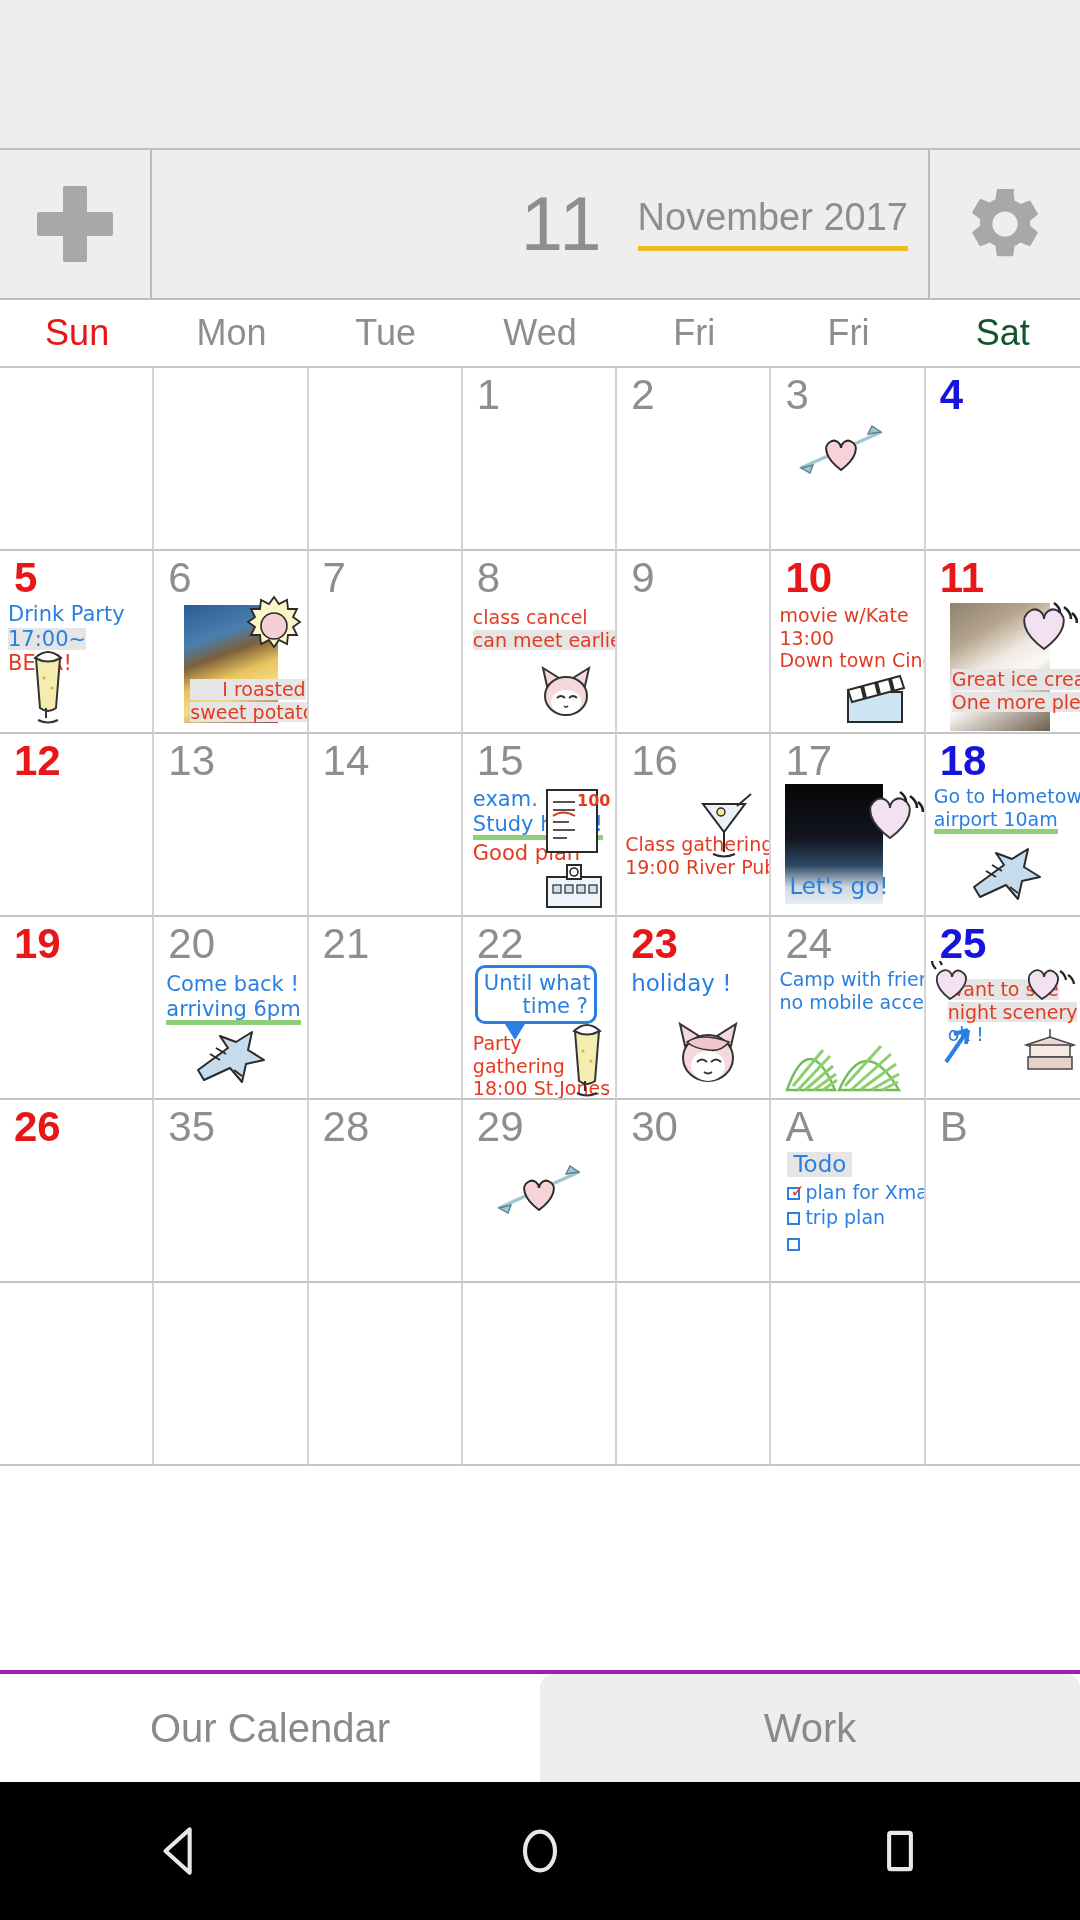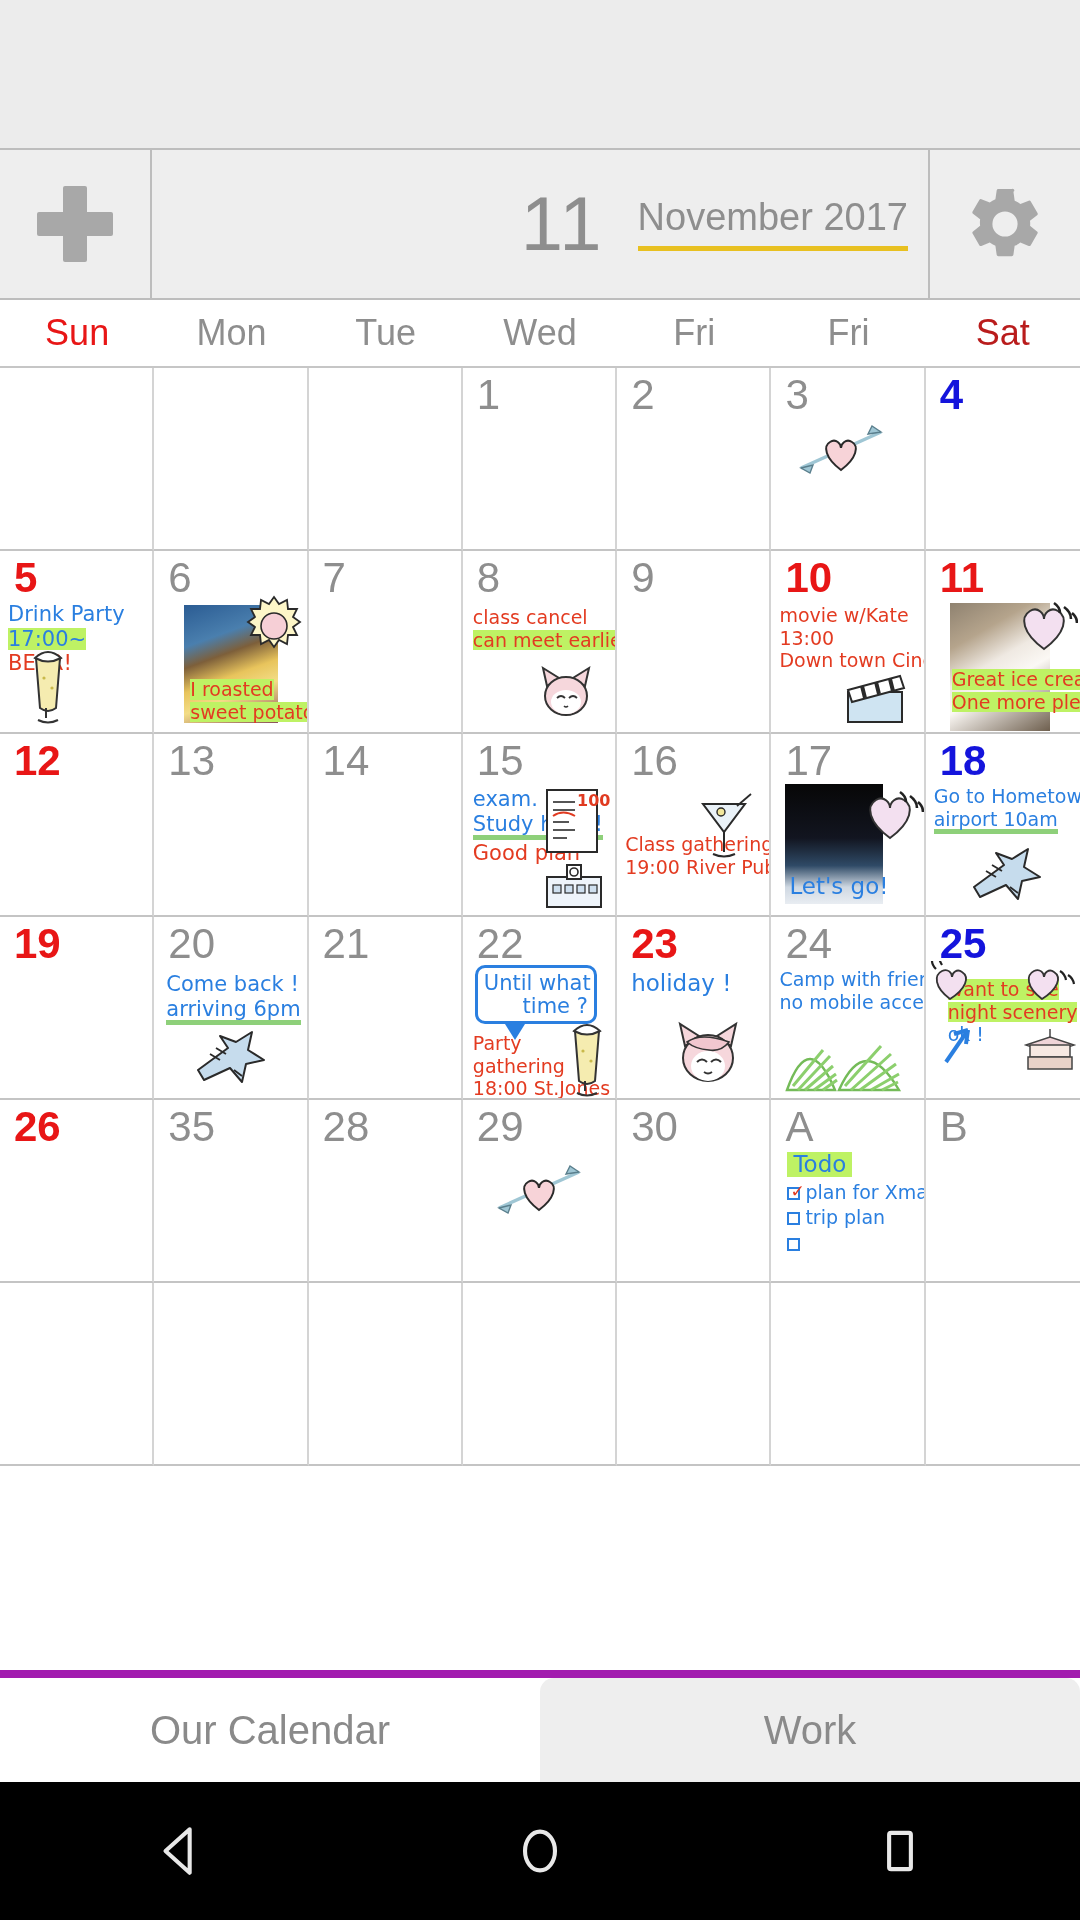--- a/index.html
+++ b/index.html
@@ -59,21 +59,21 @@
     position: absolute; left: 0; top: 300px; width: 1080px; height: 68px;
     display: grid; grid-template-columns: repeat(7, 1fr);
     background: #ffffff;
     border-bottom: 2px solid #c6c6c6;
   }
   .weekday {
     display: flex; align-items: center; justify-content: center;
     font-size: 36px; color: #8e8e8e;
   }
   .weekday.sun { color: #e81616; }
-  .weekday.sat { color: #b91c1c; }
+  .weekday.sat { color: #14532d; }
 
   
   .grid {
     position: absolute; left: 0; top: 368px; width: 1080px; height: 1;
     display: grid;
     grid-template-columns: repeat(7, 1fr);
     grid-auto-rows: 183px;
   }
   .cell {
     position: relative;
@@ -87,35 +87,35 @@
     position: absolute; left: 14px; top: 4px;
     font-size: 42px; color: #8e8e8e; line-height: 1.1;
   }
   .daynum.sun { color: #e81616; font-weight: bold; }
   .daynum.sat { color: #1414dc; font-weight: bold; }
 
   
   .hw { font-family: "DejaVu Sans", sans-serif; line-height: 1.08; white-space: nowrap; }
   .hw-blue  { color: #2a7fe0; }
   .hw-red   { color: #e33b21; }
-  .hl-yellow { background: #bef264; }
+  .hl-yellow { background: #e5e5e5; }
   .ul-green { border-bottom: 5px solid #8ed07a; }
 
   .tiny { font-size: 19px; }
   .sm   { font-size: 21px; }
   .md   { font-size: 23px; }
 
   
   .photo { position: absolute; background-size: cover; }
 
   
   .tabs {
     position: absolute; left: 0; top: 1670px; width: 1080px; height: 112px;
     display: flex;
-    border-top: 8px solid #a21caf;
+    border-top: 4px solid #a21caf;
   }
   .tab {
     flex: 1; display: flex; align-items: center; justify-content: center;
     font-size: 40px; color: #8a8a8a;
     border-top-left-radius: 14px; border-top-right-radius: 14px;
   }
   .tab.active { background: #ffffff; }
   .tab.inactive { background: #eeeeee; }
 
   
@@ -192,21 +192,21 @@
      <path d="M13 18 q13 -12 26 0 q-13 7 -26 0 z" fill="#fff" stroke="#333" stroke-width="2"></path>
      <path d="M24 68 l0 10 M16 80 q10 5 20 0" stroke="#333" stroke-width="2" fill="none"></path>
      <circle cx="22" cy="38" r="1.6" fill="#c9b94a"></circle>
             <circle cx="30" cy="48" r="1.6" fill="#c9b94a"></circle>
    </svg></div>
       </div>
       <div class="cell">
         <div class="daynum">6</div>
         <div class="photo" style="left:30px;top:54px;width:94px;height:118px;background:linear-gradient(160deg,#2b5c93 0%,#4a7fae 28%,#7d5f3a 42%,#e8c45c 58%,#f3dd86 72%,#8a4f5a 100%);"></div>
         <div style="position:absolute;left:36px;top:128px;width:116px;">
-          <div><div class="hw tiny hw-red hl-yellow" style="display: inline-block; margin-bottom: 2px;">I roasted</div></div>
+          <div><div class="hw tiny hw-red hl-yellow" style="display: inline-block; margin-bottom: 2px; padding-left: 32px;">I roasted</div></div>
           <div><div class="hw tiny hw-red hl-yellow" style="display: inline-block; margin-bottom: 2px;">sweet potatoes!</div></div>
         </div>
         <div style="position:absolute;right:2px;top:44px;"><svg width="62" height="62" viewBox="0 0 62 62">
      <path d="M31 2 l5 7 l8 -4 l1 9 l9 0 l-4 8 l7 5 l-7 5 l4 8 l-9 0 l-1 9 l-8 -4 l-5 7 l-5 -7 l-8 4 l-1 -9 l-9 0 l4 -8 l-7 -5 l7 -5 l-4 -8 l9 0 l1 -9 l8 4 z" fill="#fdf6c8" stroke="#2a2a2a" stroke-width="1.8"></path>
      <circle cx="31" cy="31" r="13" fill="#f6cfd6" stroke="#2a2a2a" stroke-width="1.6"></circle>
    </svg></div>
       </div>
       <div class="cell">
         <div class="daynum">7</div>
       </div>

